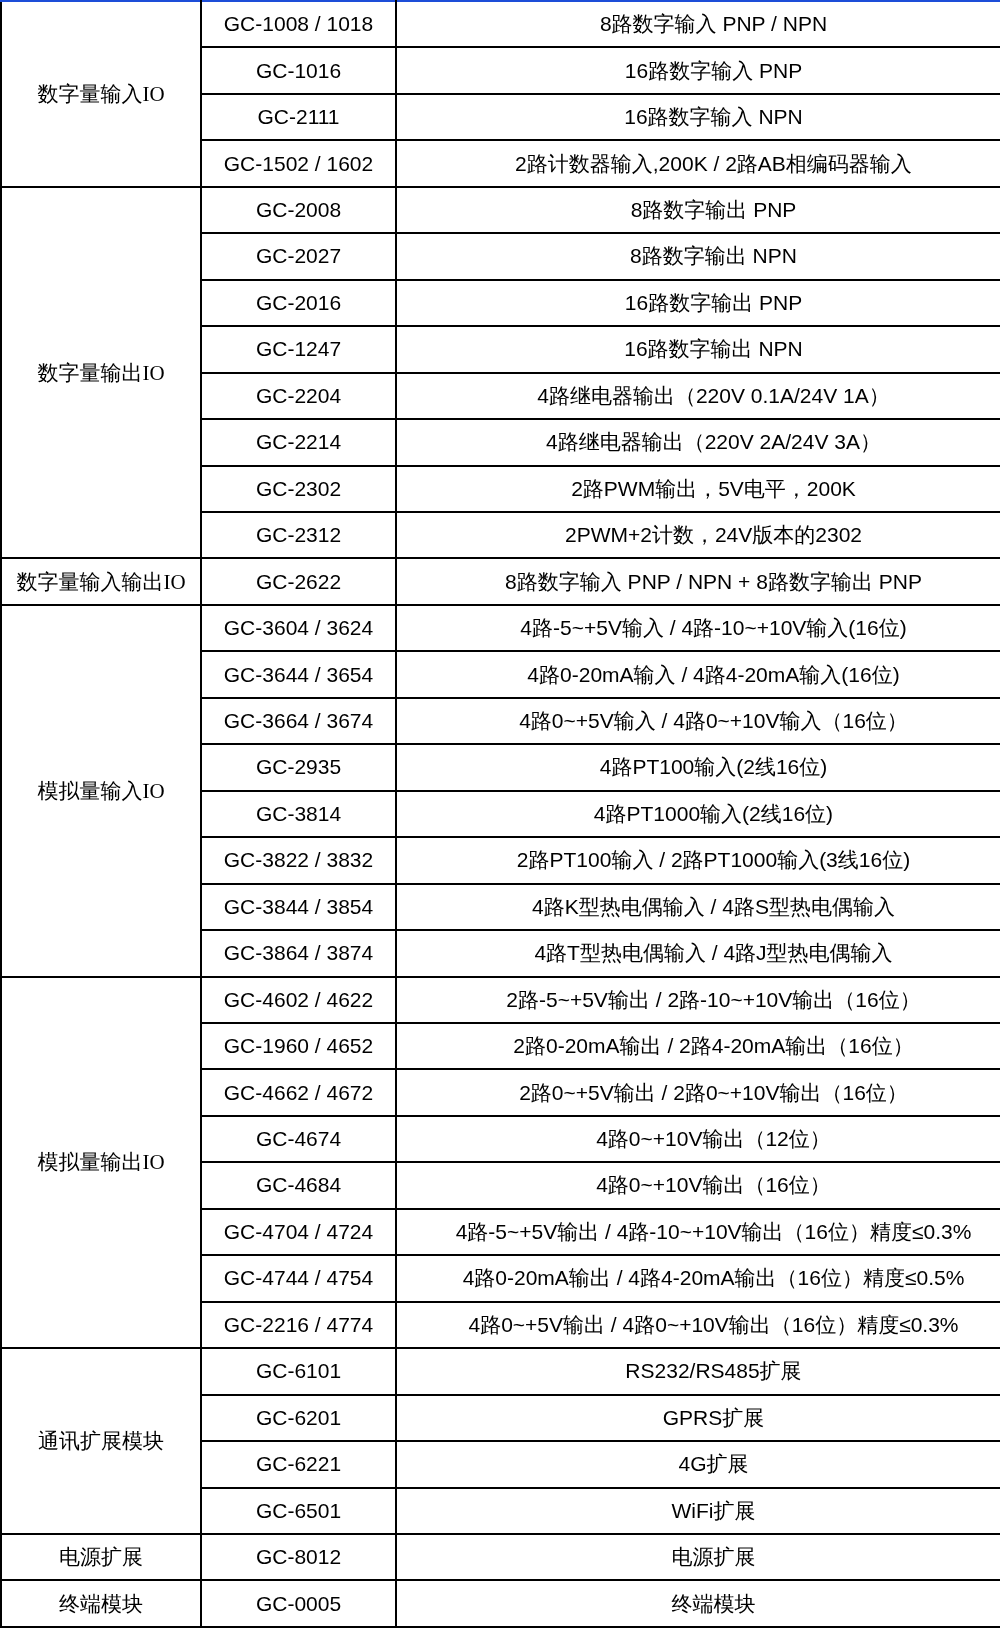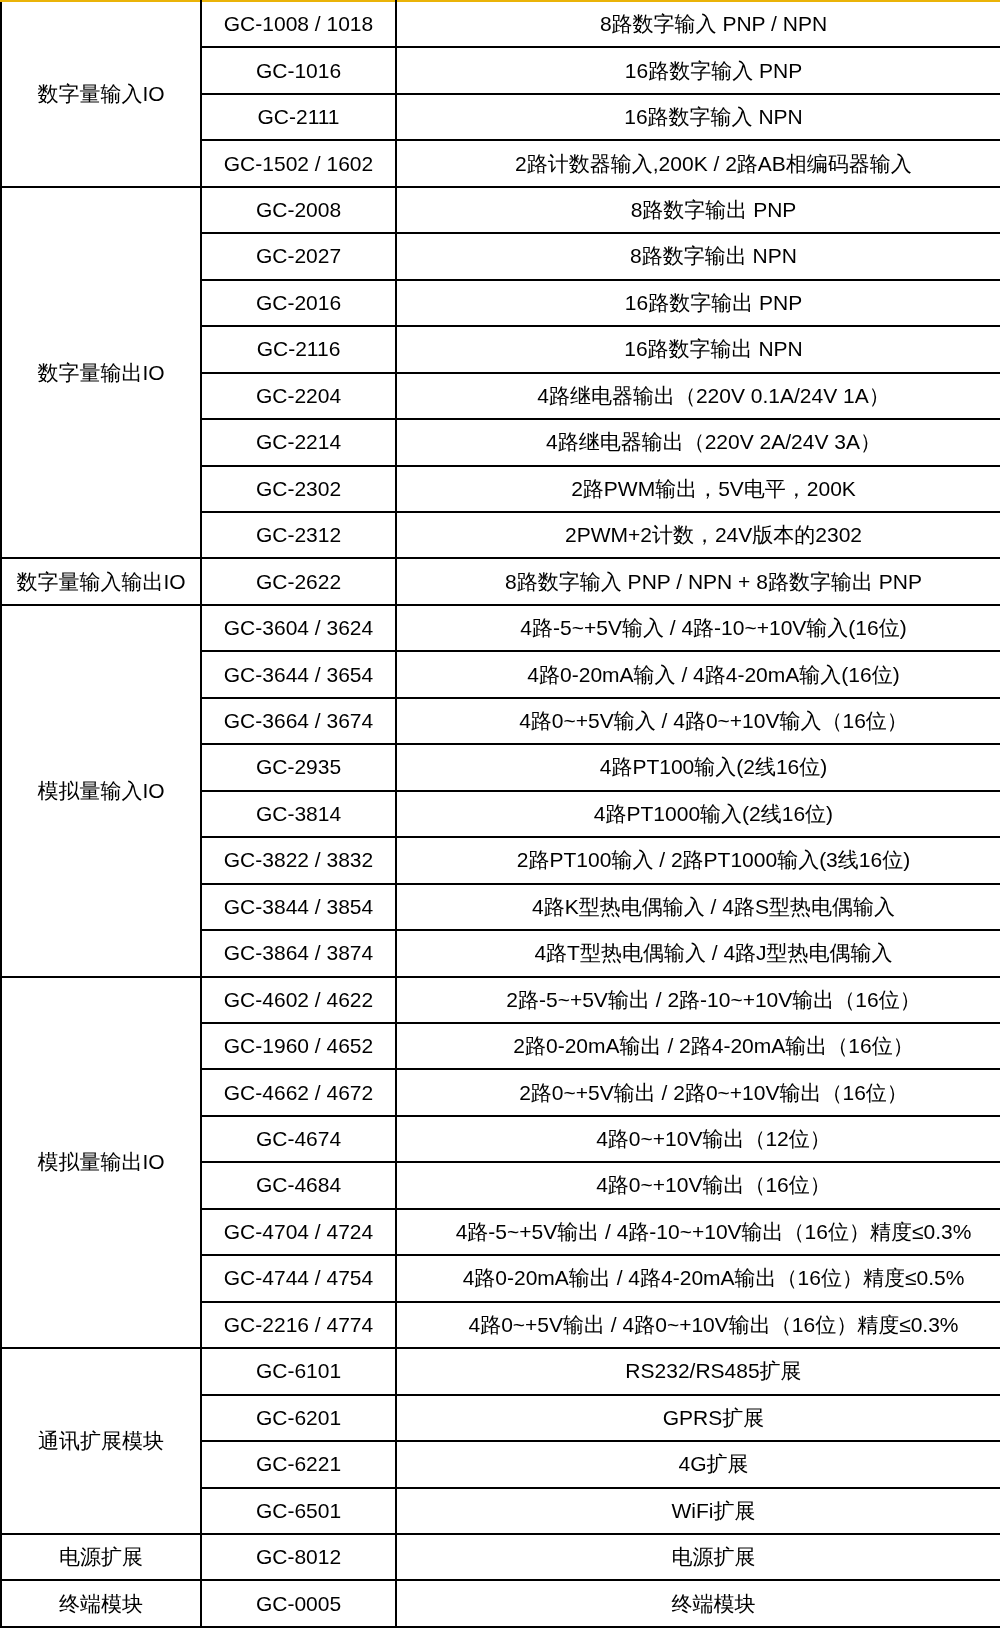--- a/index.html
+++ b/index.html
@@ -24,35 +24,36 @@
     text-align: center;
     vertical-align: middle;
     padding: 2px 4px;
     font-size: 21px;
     line-height: 1.15;
     white-space: nowrap;
   }
   td.cat-cell {
     width: 190px;
     font-size: 22px;
+    font-family: Liberation Serif, serif;
   }
   td.model-cell {
     width: 185px;
     font-size: 21px;
   }
   td.desc-cell {
     width: 625px;
     font-size: 21px;
   }
   td.desc-cell.small {
     font-size: 20px;
   }
   
   #product-table tr:first-child td {
-    border-top: 2px solid #eab308;
+    border-top: 2px solid #1d4ed8;
   }
 </style>
 </head>
 <body>
 
 <table id="product-table">
   <tbody>
       <tr>
         <td class="cat-cell" rowspan="4">数字量输入IO</td>
         <td class="model-cell">GC-1008 / 1018</td>
@@ -77,21 +78,21 @@
       </tr>
       <tr>
         <td class="model-cell">GC-2027</td>
         <td class="desc-cell">8路数字输出 NPN</td>
       </tr>
       <tr>
         <td class="model-cell">GC-2016</td>
         <td class="desc-cell">16路数字输出 PNP</td>
       </tr>
       <tr>
-        <td class="model-cell">GC-2116</td>
+        <td class="model-cell">GC-1247</td>
         <td class="desc-cell">16路数字输出 NPN</td>
       </tr>
       <tr>
         <td class="model-cell">GC-2204</td>
         <td class="desc-cell">4路继电器输出（220V 0.1A/24V 1A）</td>
       </tr>
       <tr>
         <td class="model-cell">GC-2214</td>
         <td class="desc-cell">4路继电器输出（220V 2A/24V 3A）</td>
       </tr>

